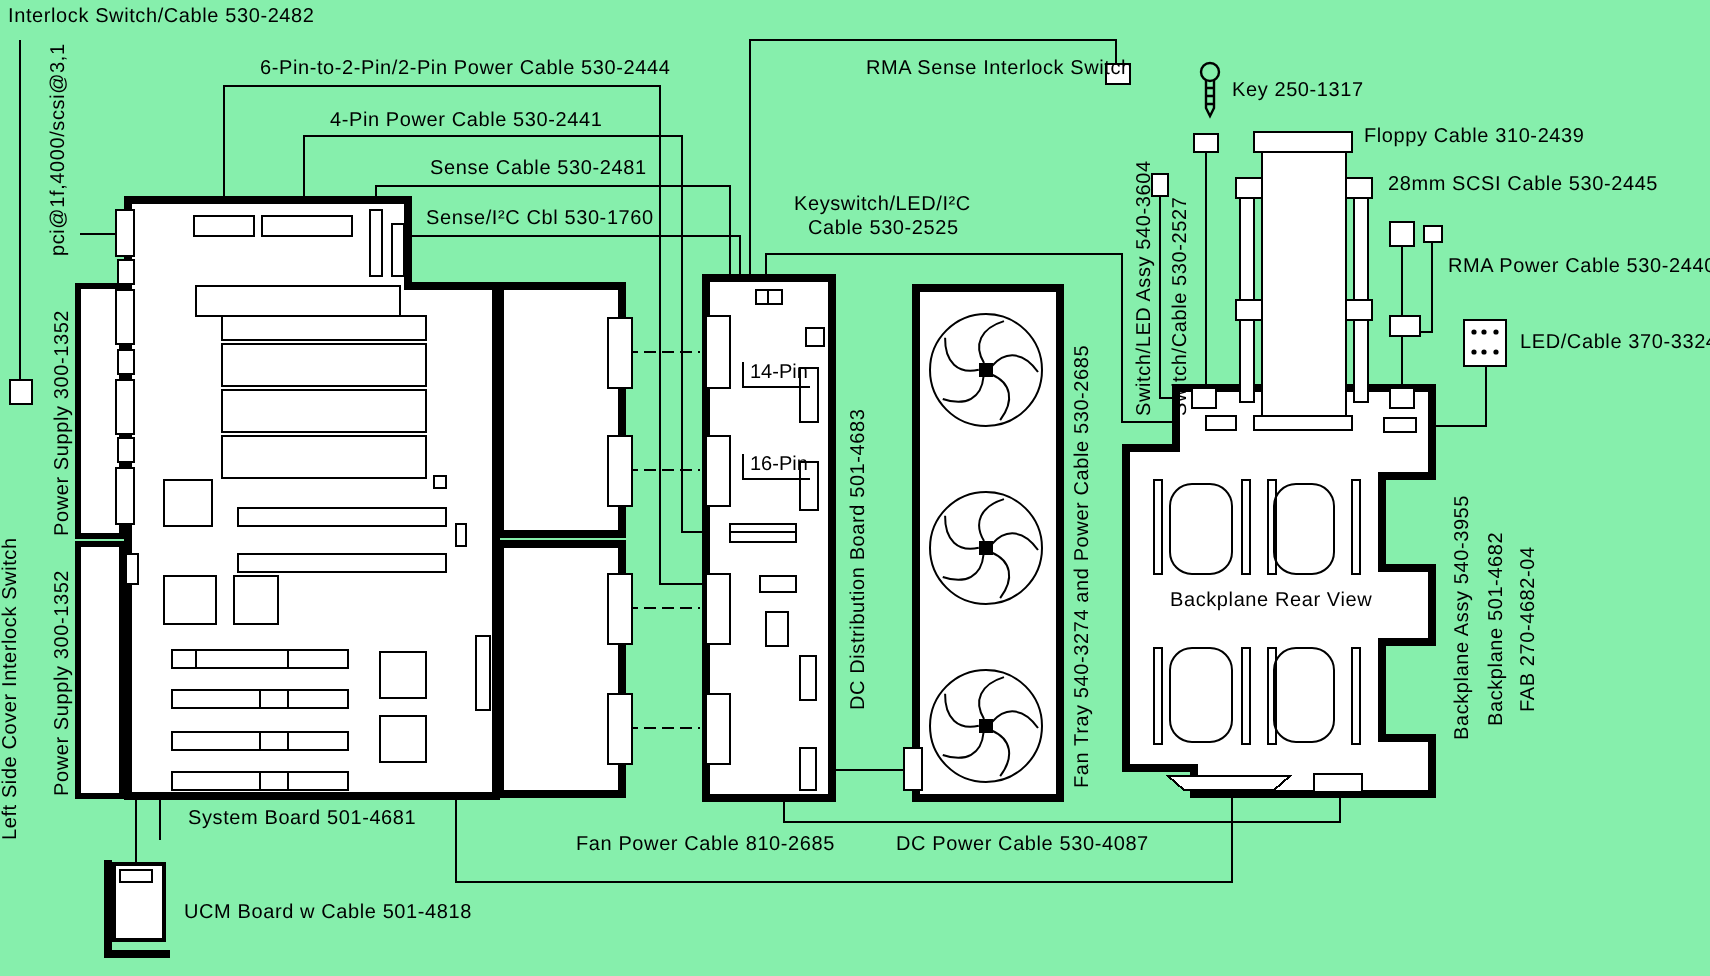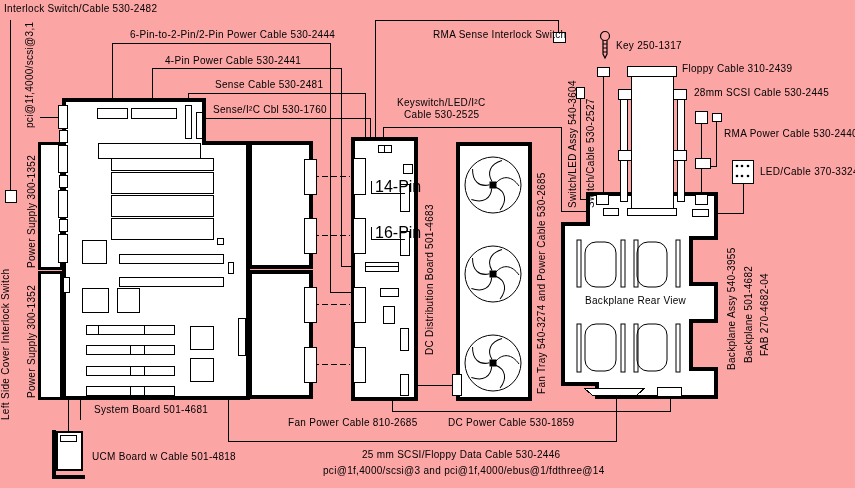--- a/index.html
+++ b/index.html
@@ -1,22 +1,22 @@
 <!DOCTYPE html>
 <html><head>
 <meta charset="utf-8">
 <style>
   html,body{margin:0;padding:0;background:#fff;}
-  .stage{position:relative;width:855px;height:488px;background:#fca5a5;overflow:hidden;
+  .stage{position:relative;width:855px;height:488px;background:#86efac;overflow:hidden;
          font-family:"Liberation Sans",sans-serif;color:#000;}
   .stage svg{position:absolute;left:0;top:0;}
   .hlabel{position:absolute;white-space:nowrap;font-size:10px;line-height:11px;letter-spacing:.3px;}
   .vlabel{position:absolute;white-space:nowrap;font-size:10px;line-height:11px;letter-spacing:.3px;
           transform:rotate(-90deg);transform-origin:0 0;}
-  .pinlabel{position:absolute;white-space:nowrap;font-size:16px;line-height:11px;
+  .pinlabel{position:absolute;white-space:nowrap;font-size:10px;line-height:11px;
             border-left:1px solid #000;border-bottom:1px solid #000;padding:0 3px 1px 3px;}
 </style>
 </head>
 <body>
 
 <div class="stage">
 
 <svg width="855" height="488" viewBox="0 0 855 488">
 
   <g stroke="#000" stroke-width="1" fill="none" shape-rendering="crispEdges">
@@ -228,23 +228,21 @@
 <div class="hlabel" style="left:397px;top:97px">Keyswitch/LED/I²C</div>
 <div class="hlabel" style="left:404px;top:109px">Cable 530-2525</div>
 <div class="hlabel" style="left:682px;top:63px">Floppy Cable 310-2439</div>
 <div class="hlabel" style="left:694px;top:87px">28mm SCSI Cable 530-2445</div>
 <div class="hlabel" style="left:724px;top:128px">RMA Power Cable 530-2440</div>
 <div class="hlabel" style="left:760px;top:166px">LED/Cable 370-3324</div>
 <div class="hlabel" style="left:585px;top:295px">Backplane Rear View</div>
 <div class="hlabel" style="left:94px;top:404px">System Board 501-4681</div>
 <div class="hlabel" style="left:92px;top:451px">UCM Board w Cable 501-4818</div>
 <div class="hlabel" style="left:288px;top:417px">Fan Power Cable 810-2685</div>
-<div class="hlabel" style="left:448px;top:417px">DC Power Cable 530-1859</div>
-<div class="hlabel" style="left:362px;top:449px">25 mm SCSI/Floppy Data Cable 530-2446</div>
-<div class="hlabel" style="left:323px;top:465px">pci@1f,4000/scsi@3 and pci@1f,4000/ebus@1/fdthree@14</div>
+<div class="hlabel" style="left:448px;top:417px">DC Power Cable 530-4087</div>
 <div class="pinlabel" style="left:371px;top:181px;width:27px">14-Pin</div>
 <div class="pinlabel" style="left:371px;top:227px;width:27px">16-Pin</div>
 
 <div class="vlabel" style="left:24px;top:128px">pci@1f,4000/scsi@3,1</div>
 <div class="vlabel" style="left:26px;top:268px">Power Supply 300-1352</div>
 <div class="vlabel" style="left:26px;top:398px">Power Supply 300-1352</div>
 <div class="vlabel" style="left:0px;top:420px">Left Side Cover Interlock Switch</div>
 <div class="vlabel" style="left:424px;top:355px">DC Distribution Board 501-4683</div>
 <div class="vlabel" style="left:536px;top:394px">Fan Tray 540-3274 and Power Cable 530-2685</div>
 <div class="vlabel" style="left:567px;top:208px">Switch/LED Assy 540-3604</div>

